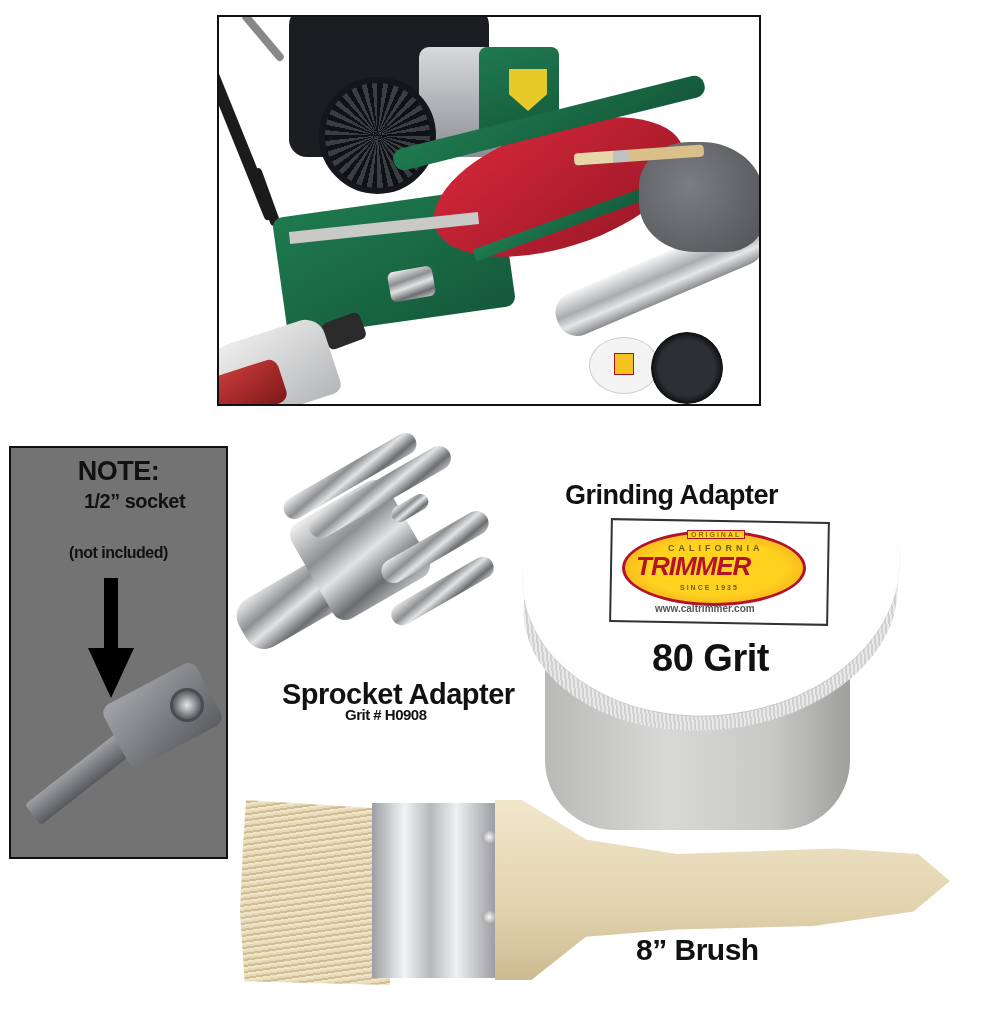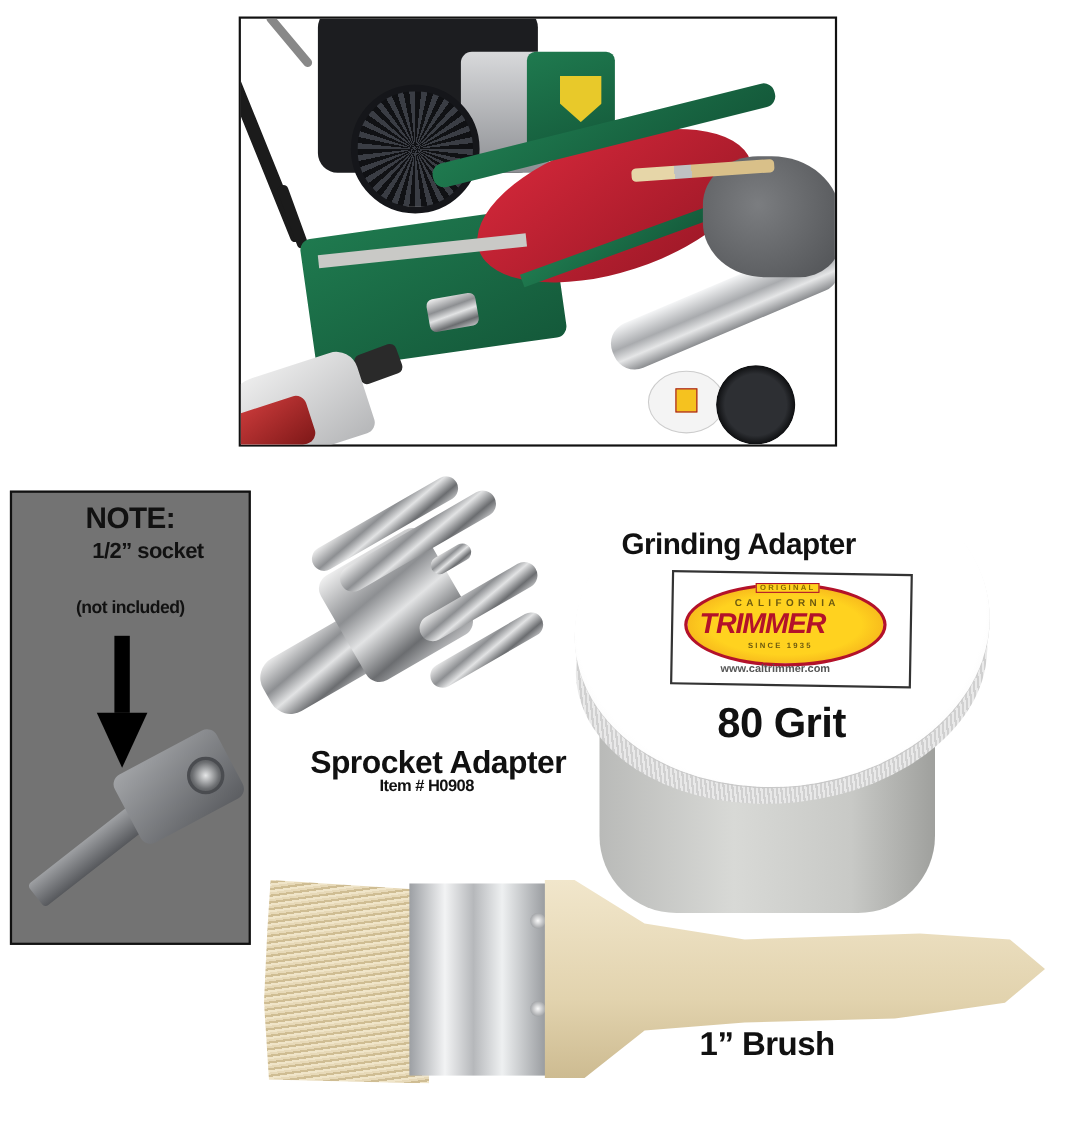--- a/index.html
+++ b/index.html
@@ -96,33 +96,33 @@
 <div class="abs" style="left:235px;top:425px;width:270px;height:245px;">
   <div class="abs chrome" style="left:0;top:150px;width:120px;height:55px;border-radius:20px;transform:rotate(-30deg);"></div>
   <div class="abs chrome" style="left:70px;top:70px;width:110px;height:110px;border-radius:14px;transform:rotate(-30deg);"></div>
   <div class="abs chrome" style="left:40px;top:40px;width:150px;height:22px;border-radius:11px;transform:rotate(-30deg);"></div>
   <div class="abs chrome" style="left:65px;top:55px;width:160px;height:24px;border-radius:12px;transform:rotate(-30deg);"></div>
   <div class="abs chrome" style="left:140px;top:110px;width:120px;height:24px;border-radius:12px;transform:rotate(-30deg);"></div>
   <div class="abs chrome" style="left:150px;top:155px;width:115px;height:22px;border-radius:11px;transform:rotate(-30deg);"></div>
   <div class="abs chrome" style="left:155px;top:75px;width:40px;height:16px;border-radius:8px;transform:rotate(-30deg);"></div>
 </div>
 <div class="abs cond" style="left:282px;top:678px;font-size:29px;">Sprocket Adapter</div>
-<div class="abs cond" style="left:345px;top:706px;font-size:15px;">Item # H0908</div>
+<div class="abs cond" style="left:345px;top:706px;font-size:15px;">Grit # H0908</div>
 
 <div id="jar-body" class="abs"></div>
 <div id="jar-lid-ring" class="abs"></div>
 <div id="jar-lid" class="abs"></div>
 <div class="abs cond" style="left:565px;top:480px;font-size:27px;">Grinding Adapter</div>
 <div id="label" class="abs"></div>
 <div id="oval" class="abs"></div>
 <div class="abs" style="left:687px;top:530px;font-size:7px;font-weight:bold;color:#8a6b00;letter-spacing:2px;background:#ffd21f;padding:0 3px;border:1px solid #b3122a;">ORIGINAL</div>
 <div class="abs" style="left:668px;top:543px;font-size:9px;font-weight:bold;color:#6d5a10;letter-spacing:4px;">CALIFORNIA</div>
 <div class="abs" style="left:636px;top:551px;font-size:26px;font-weight:bold;font-style:italic;color:#b3122a;letter-spacing:-1px;">TRIMMER</div>
 <div class="abs" style="left:680px;top:584px;font-size:7px;font-weight:bold;color:#6d5a10;letter-spacing:2px;">SINCE 1935</div>
 <div class="abs" style="left:655px;top:603px;font-size:10px;font-weight:bold;color:#555;">www.caltrimmer.com</div>
 <div class="abs cond" style="left:652px;top:637px;font-size:38px;">80 Grit</div>
 
 <div id="bristles" class="abs"></div>
 <div id="ferrule" class="abs"></div>
 <div class="abs rivet" style="left:482px;top:830px;"></div>
 <div class="abs rivet" style="left:482px;top:910px;"></div>
 <div id="handle-w" class="abs"></div>
-<div class="abs cond" style="left:636px;top:933px;font-size:30px;">1” Brush</div>
+<div class="abs cond" style="left:636px;top:933px;font-size:30px;">8” Brush</div>
 
 </body></html>

